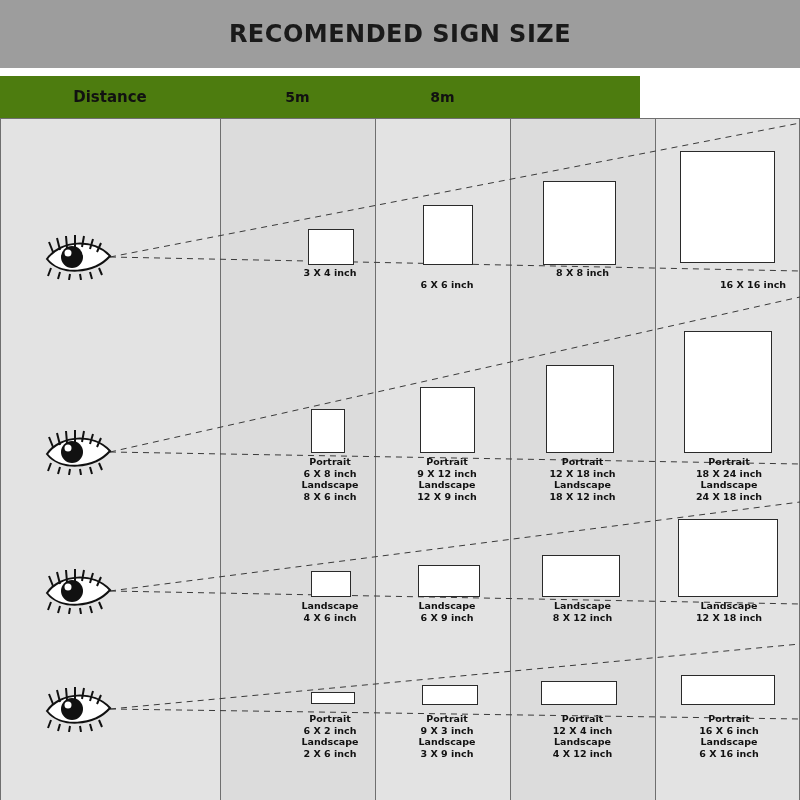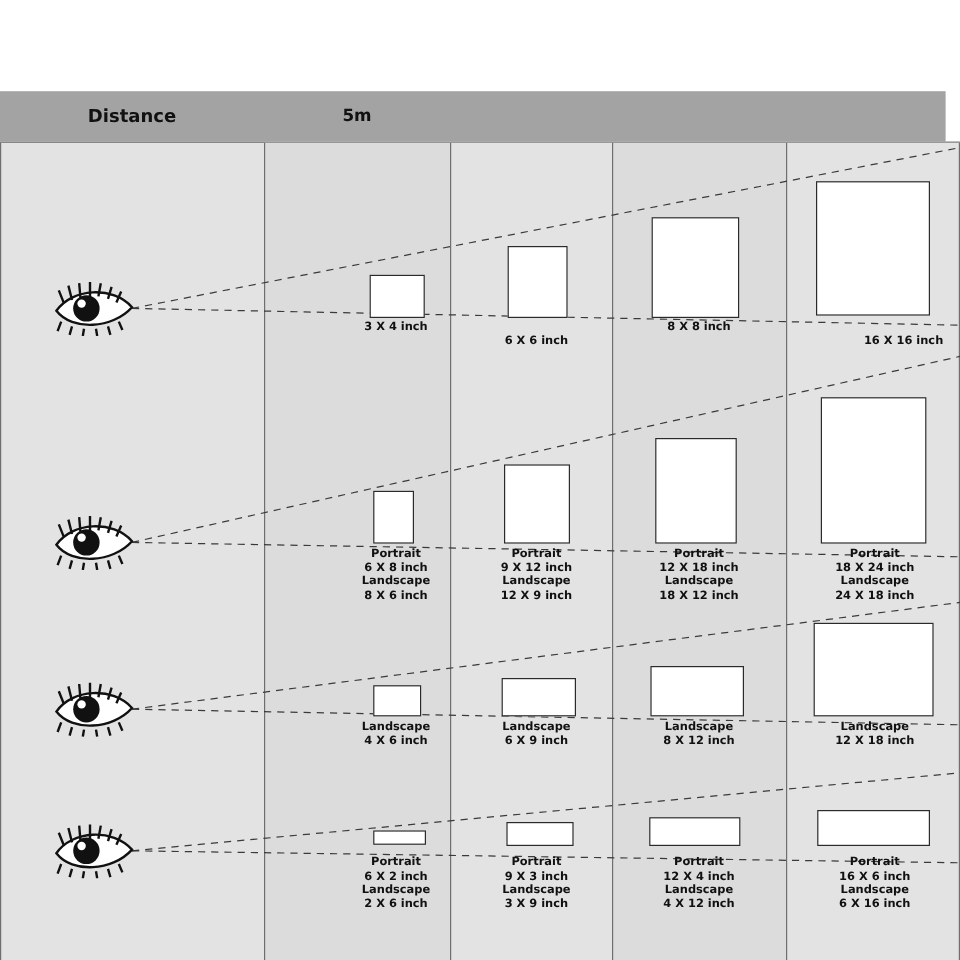--- a/index.html
+++ b/index.html
@@ -18,22 +18,22 @@
     position:absolute;left:0;top:0;width:800px;height:68px;
     background:#9d9d9d;
     display:flex;align-items:center;justify-content:center;
     box-sizing:border-box;
   }
   .title-bar .title{
     font-size:24px;font-weight:bold;color:#1a1a1a;letter-spacing:0.5px;
     text-align:center;
   }
   .header-row{
-    position:absolute;left:0;top:76px;width:788px;height:42px;
-    background:#a3a3a3;
+    position:absolute;left:0;top:76px;width:640px;height:42px;
+    background:#4d7c0f;
     box-sizing:border-box;
   }
   .header-cell{
     position:absolute;top:0;height:42px;
     display:flex;align-items:center;justify-content:center;
     font-size:14px;font-weight:bold;color:#111;
     box-sizing:border-box;
   }
   .grid-area{
     position:absolute;left:0;top:118px;width:800px;height:682px;
@@ -77,24 +77,28 @@
   }
   .dist-label{
     font-size:15px;
   }
 </style>
 </head>
 <body>
 
 <div id="chart">
 
+  <div class="title-bar">
+    <div class="title">RECOMENDED SIGN SIZE</div>
+  </div>
 
   <div class="header-row">
     <div class="header-cell dist-label" style="left:0px;width:220px;">Distance</div>
     <div class="header-cell" style="left:220px;width:155px;">5m</div>
+    <div class="header-cell" style="left:375px;width:135px;">8m</div>
   </div>
 
   <div class="grid-area">
 
     <div class="col-band" style="left:220px;width:155px;background:#dcdcdc;"></div>
     <div class="col-band" style="left:375px;width:135px;background:#e3e3e3;"></div>
     <div class="col-band" style="left:510px;width:145px;background:#dcdcdc;"></div>
     <div class="col-band" style="left:655px;width:145px;background:#e3e3e3;"></div>
 
     <div class="edge-left"></div>

